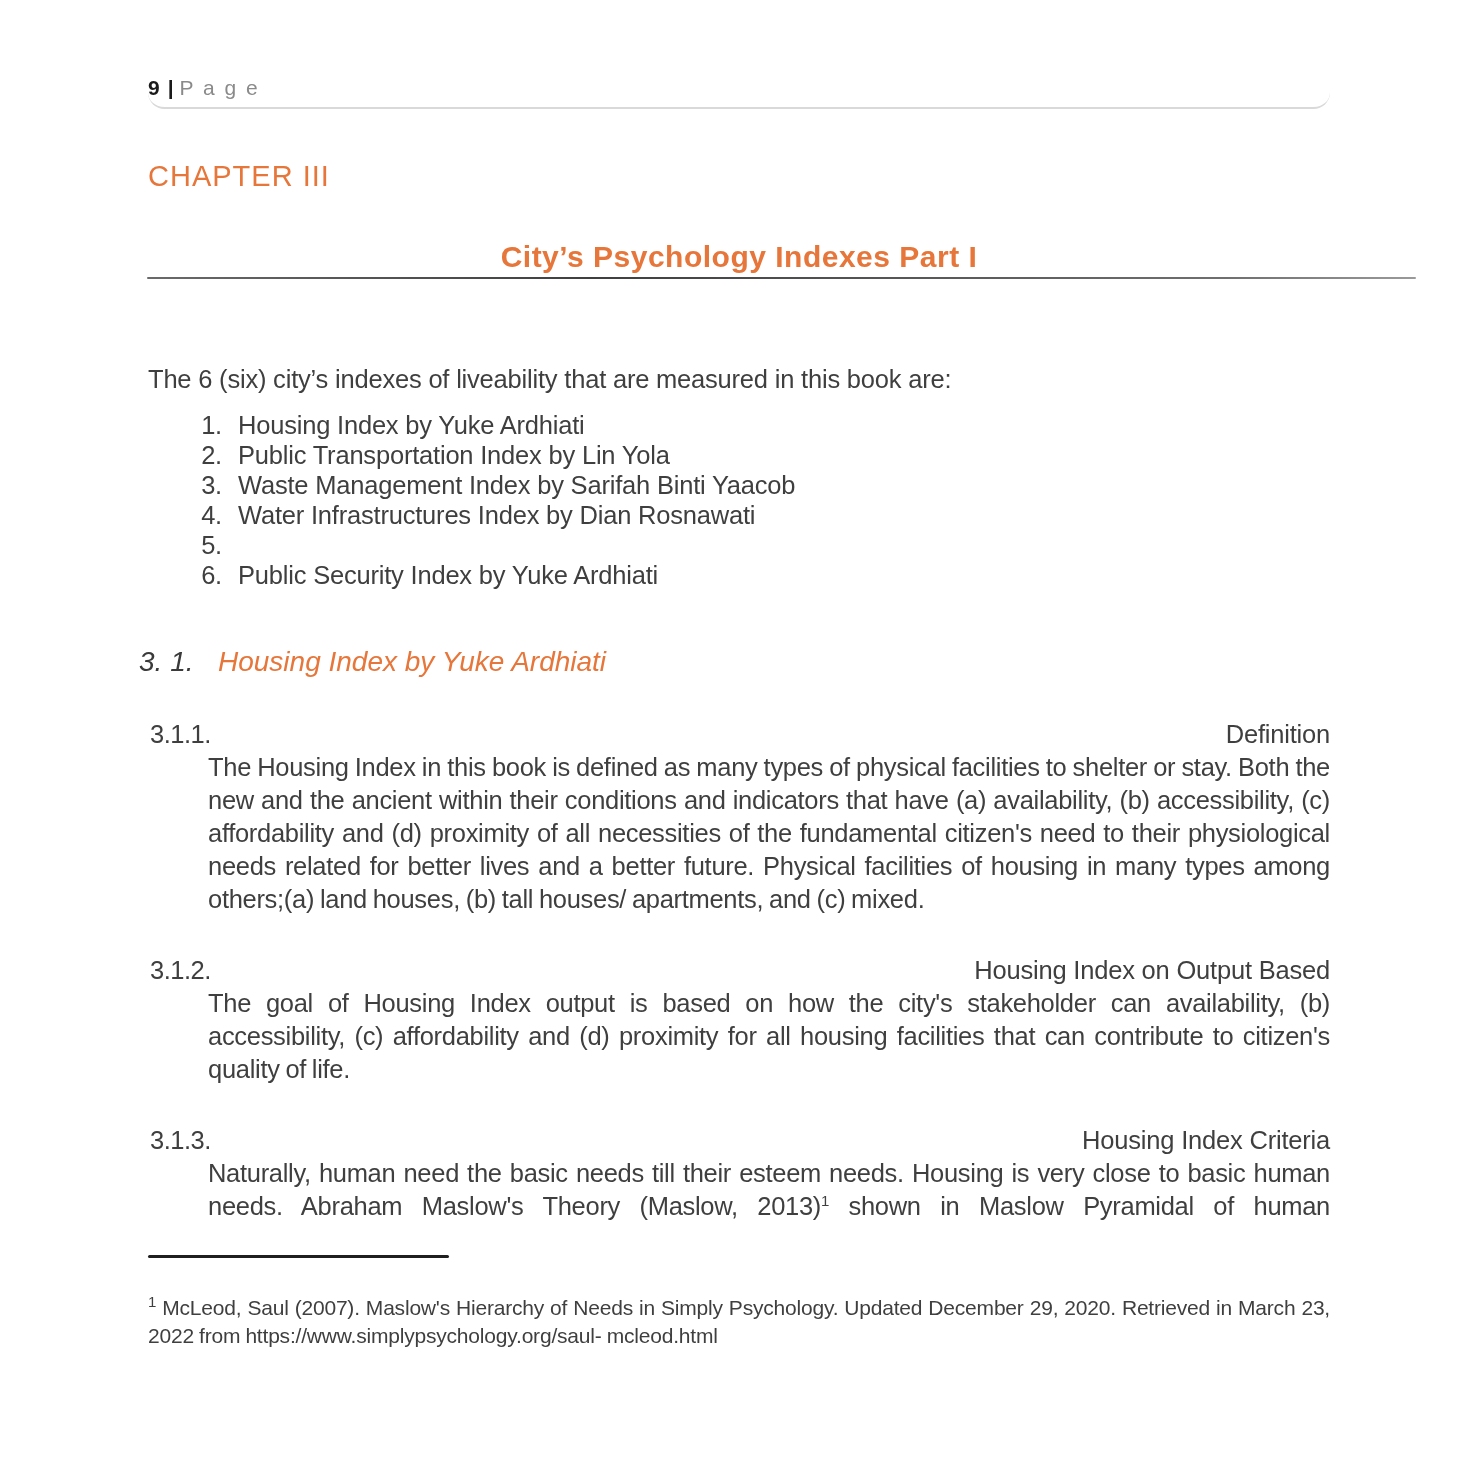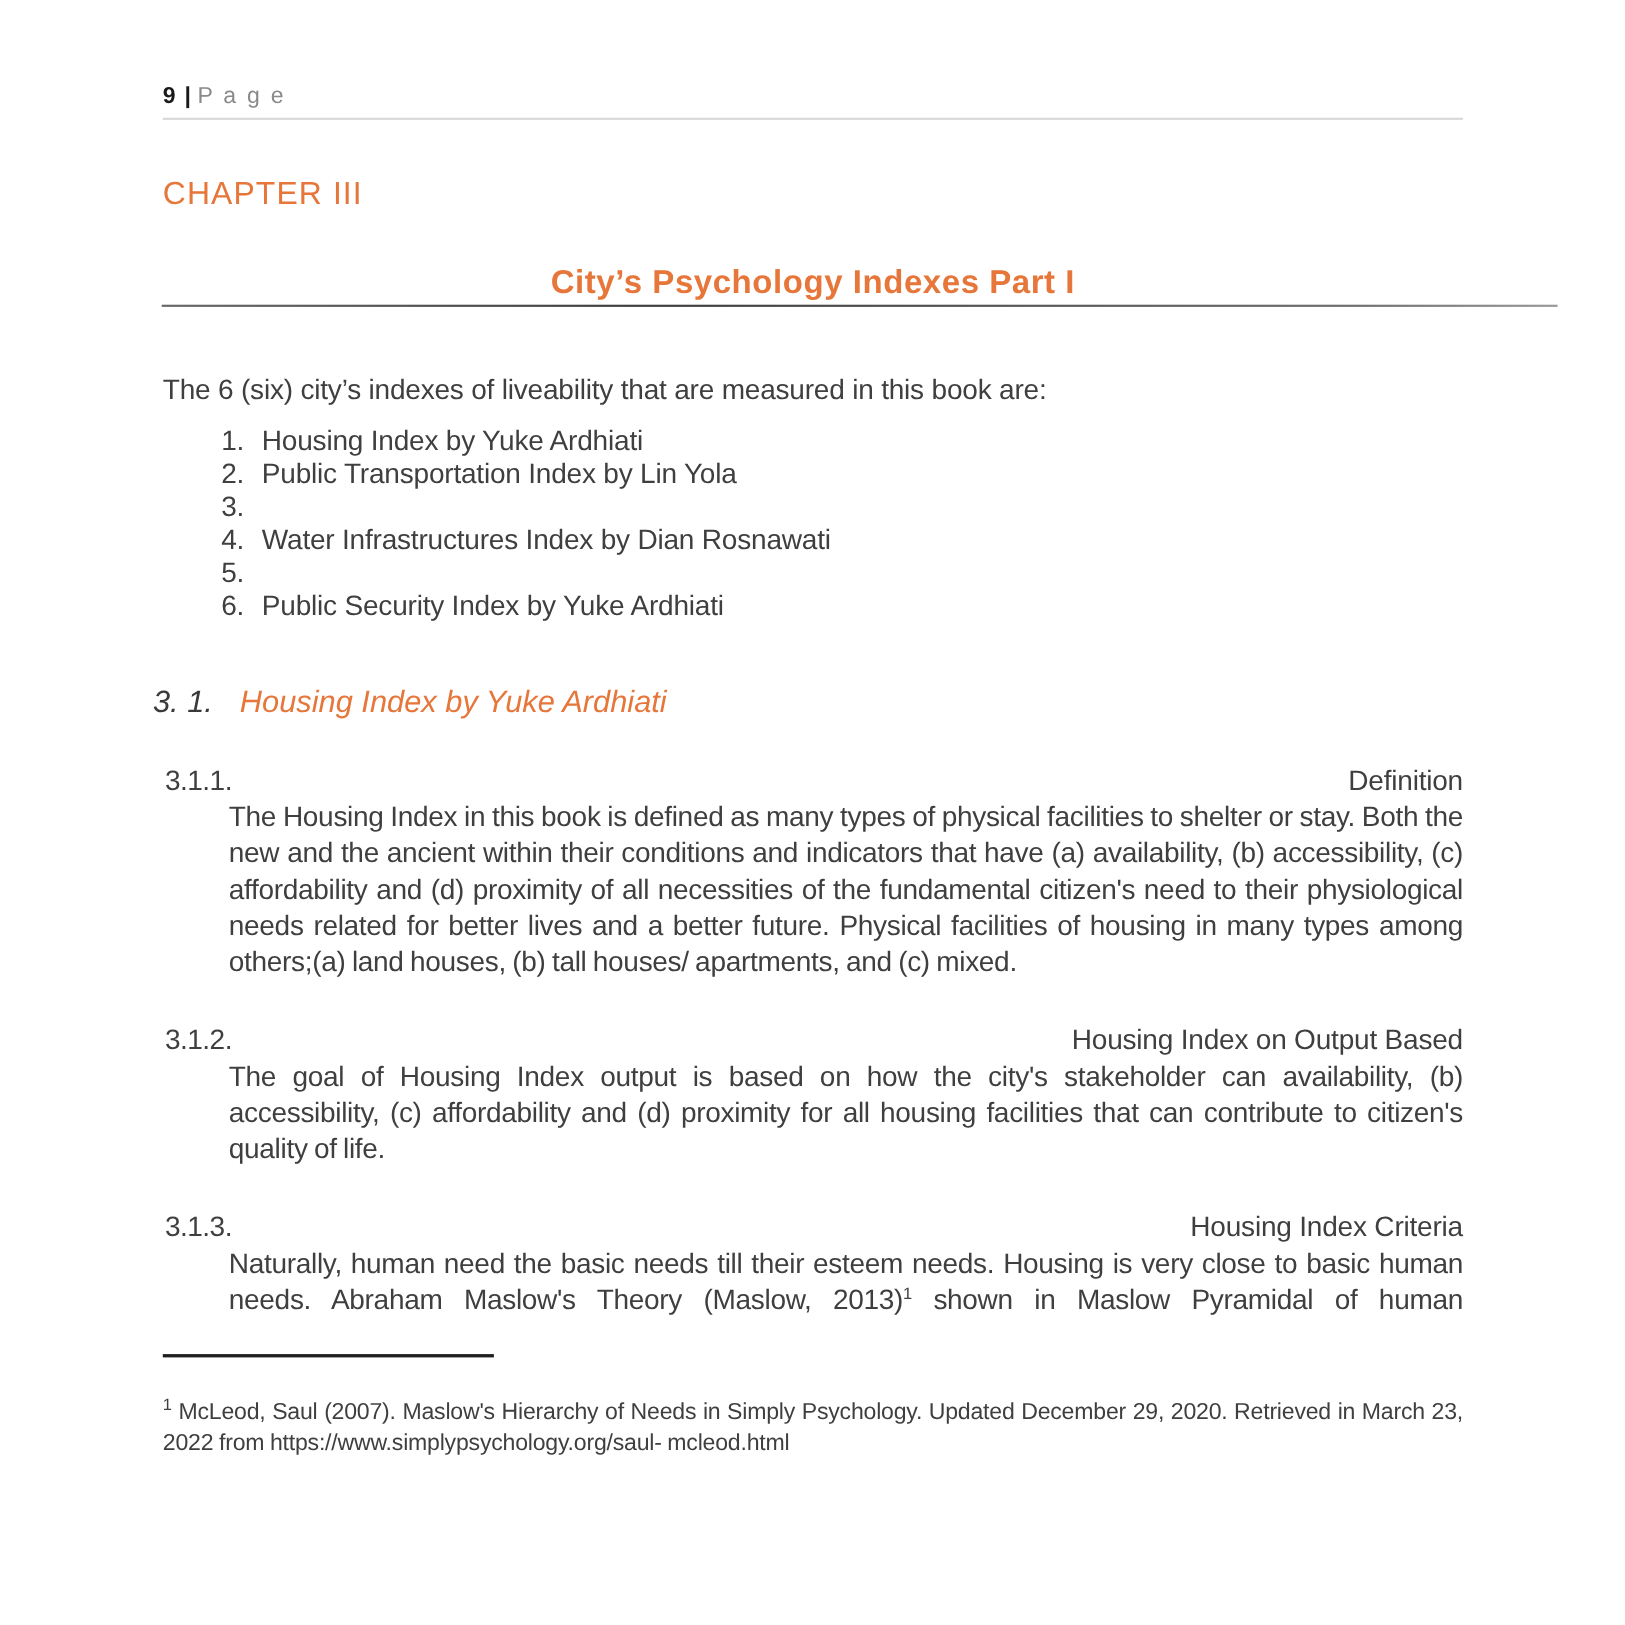--- a/index.html
+++ b/index.html
@@ -4,21 +4,21 @@
 <style>
   :root{
     --accent-orange:#E6763A;
     --text-main:#3F3F3F;
     --text-gray:#8A8A8A;
     --rule-light:#D9D9D9;
     --rule-dark:#4A4A4A;
     --rule-footnote:#1F1F1F;
     --page-bg:#FFFFFF;
   }
-  *{margin:0;padding:0;box-sizing:border-box;}
+  *{margin:0;padding:0;box-sizing:border-box;border-radius:20px;}
   html,body{background:#fff;}
   body{width:1477px;height:1477px;overflow:hidden;}
   .page{
     position:relative;
     width:1477px;height:1477px;
     background:var(--page-bg);
     font-family:"Liberation Sans","DejaVu Sans",sans-serif;
     color:var(--text-main);
     font-size:25.5px;
     line-height:33px;
@@ -55,21 +55,21 @@
     letter-spacing:.5px;
     line-height:36px;
   }
   .rule-dark{
     height:2px;
     margin:2px -86px 0 -1px;
     background:linear-gradient(90deg,#6a6a6a,#3f3f3f 35%,#6f6f6f 85%,#9a9a9a);
   }
   
   .intro{
-    margin-top:60px;
+    margin-top:84px;
     letter-spacing:-.2px;
   }
   .nlist{margin-top:14px;}
   .nrow{
     display:flex;
     line-height:30px;
     letter-spacing:-.2px;
   }
   .nrow .nn{
     width:74px;
@@ -151,20 +151,21 @@
       <div class="nrow">
         <span class="nn">1.</span>
         <span class="nt">Housing Index by Yuke Ardhiati</span>
       </div>
       <div class="nrow">
         <span class="nn">2.</span>
         <span class="nt">Public Transportation Index by Lin Yola</span>
       </div>
       <div class="nrow">
         <span class="nn">3.</span>
+        <span class="nt">Waste Management Index by Sarifah Binti Yaacob</span>
       </div>
       <div class="nrow">
         <span class="nn">4.</span>
         <span class="nt">Water Infrastructures Index by Dian Rosnawati</span>
       </div>
       <div class="nrow">
         <span class="nn">5.</span>
       </div>
       <div class="nrow">
         <span class="nn">6.</span>

